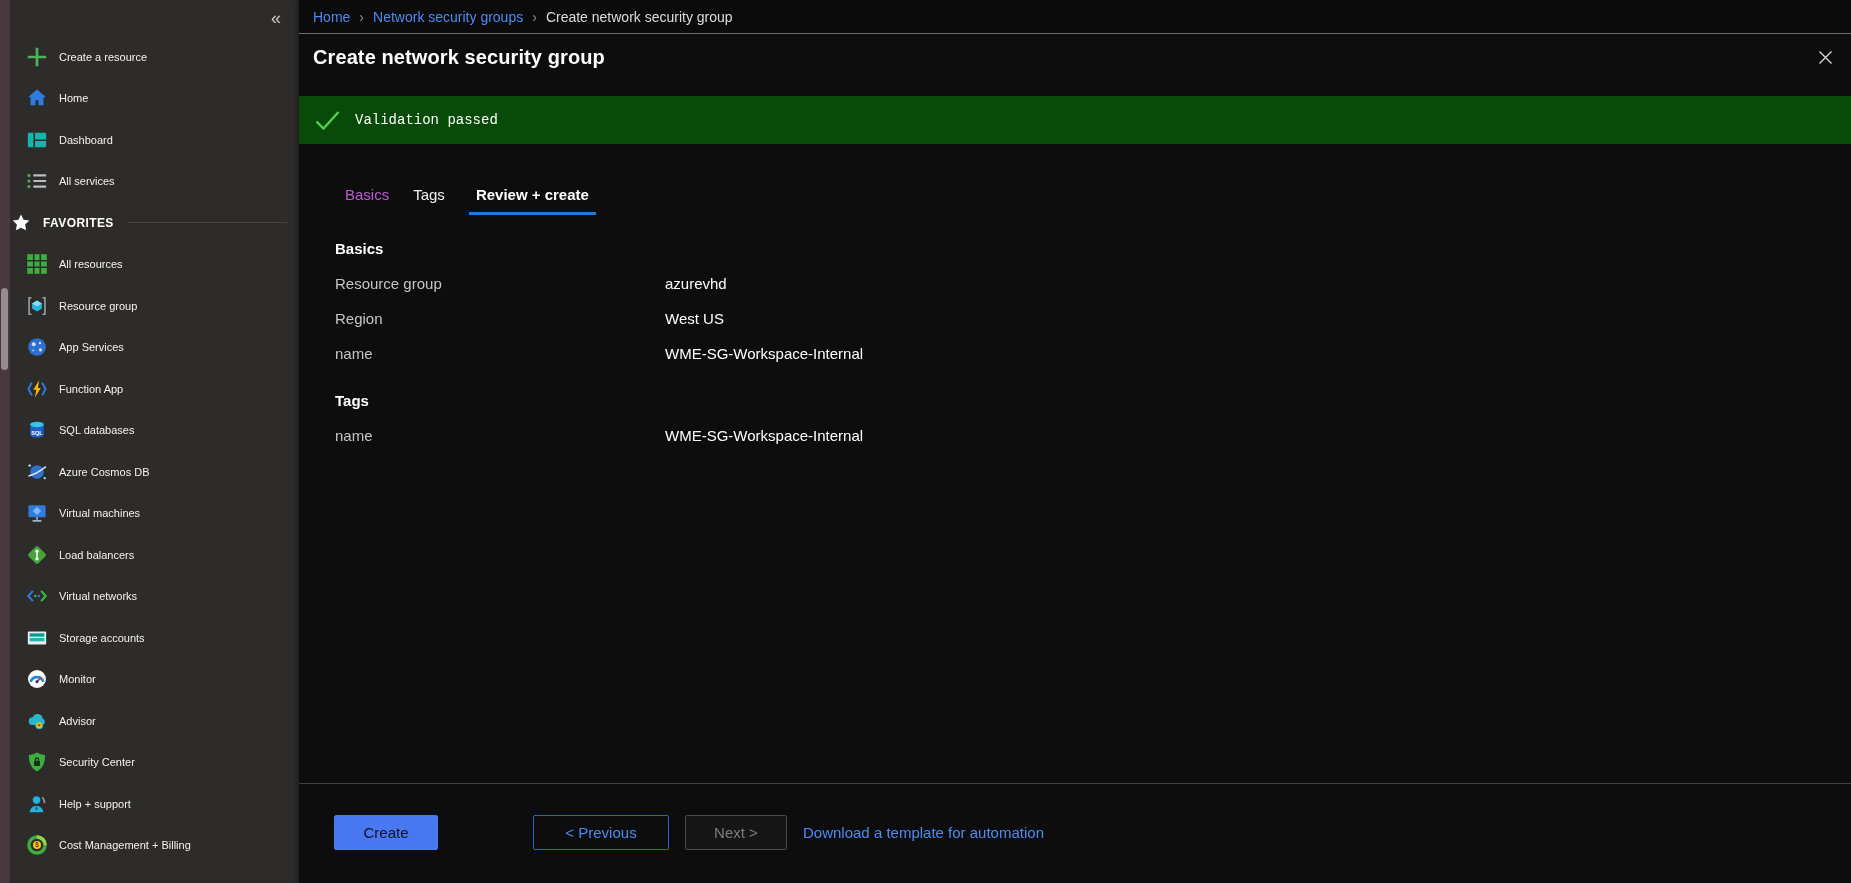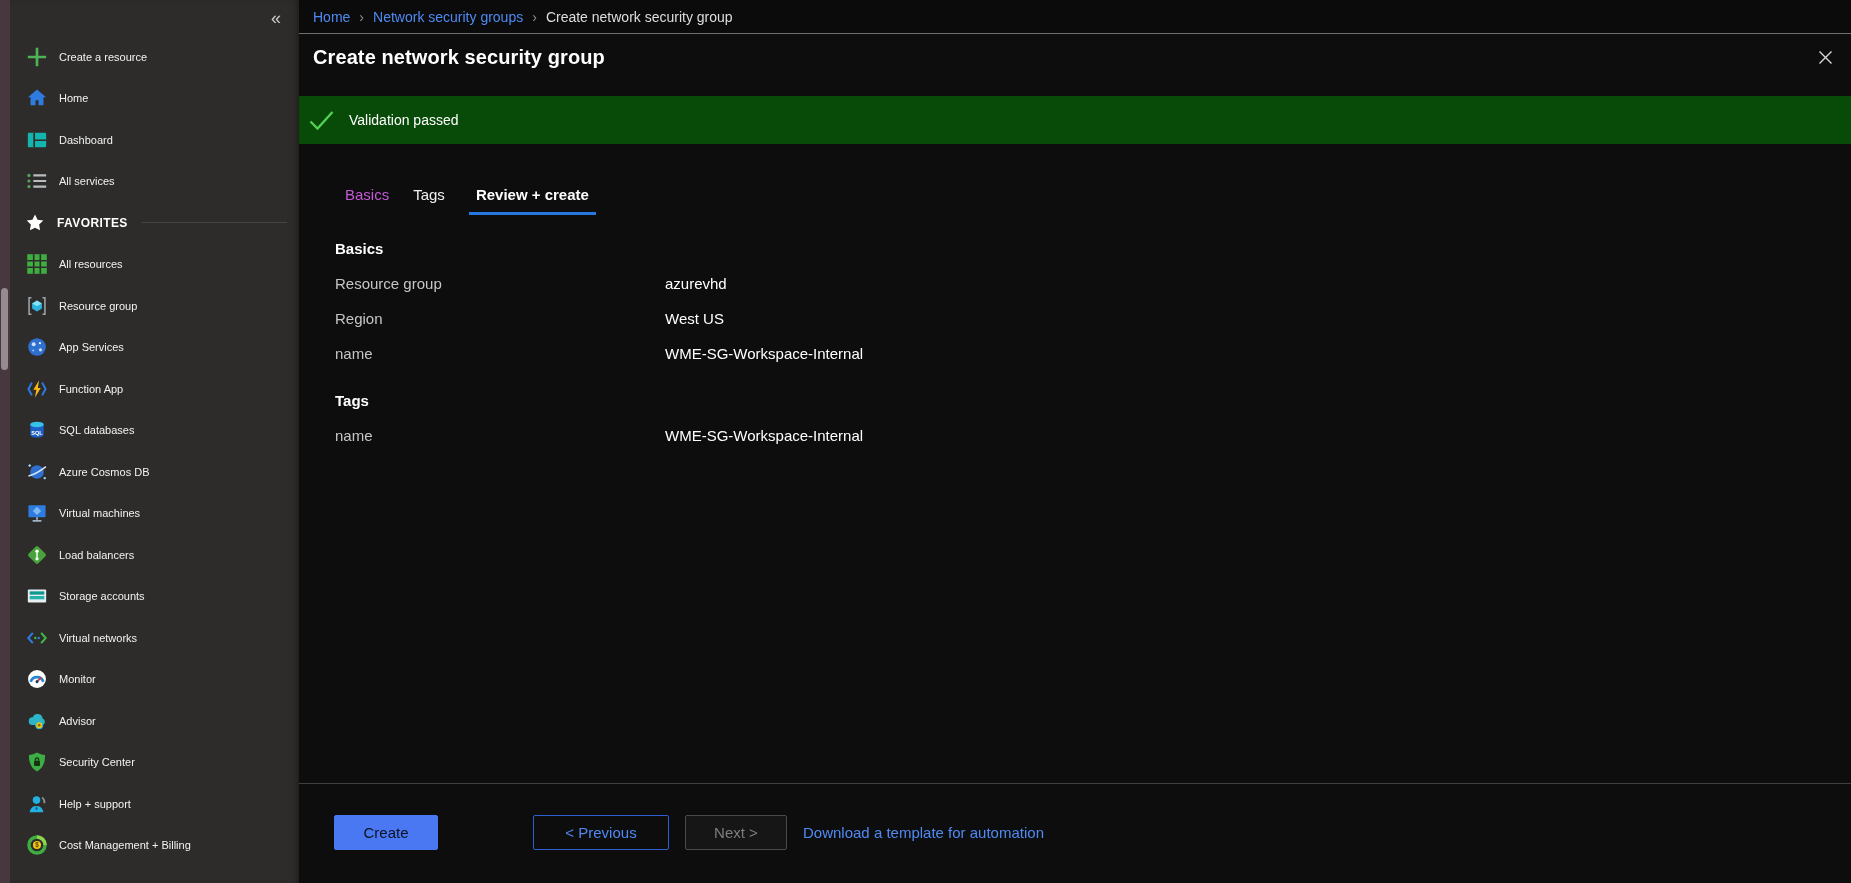--- a/index.html
+++ b/index.html
@@ -14,36 +14,36 @@
   .strip-handle{position:absolute;left:1px;top:288px;width:7px;height:82px;background:#958b90;border-radius:4px;}
 
   
   .sidebar{width:289px;background:#2d2c2b;flex-shrink:0;display:flex;flex-direction:column;overflow:hidden;box-shadow:inset -6px 0 8px -6px rgba(0,0,0,.55);}
   .collapse-row{height:36px;display:flex;justify-content:flex-end;align-items:center;padding-right:14px;flex-shrink:0;}
   .collapse-btn{background:none;border:none;color:#c9c9c9;font-size:18px;line-height:1;cursor:pointer;padding:2px 4px;font-family:inherit;}
   .nav-item{display:flex;align-items:center;padding-left:16px;height:41.5px;cursor:pointer;flex-shrink:0;}
   .nav-icon{width:22px;height:22px;margin-right:11px;flex-shrink:0;display:flex;align-items:center;justify-content:center;}
   .nav-icon svg{display:block;}
   .nav-label{font-size:11px;color:#f2f2f2;white-space:nowrap;}
-  .fav-header{display:flex;align-items:center;padding-left:14px;height:41.5px;flex-shrink:0;}
+  .fav-header{display:flex;align-items:center;padding-left:0;height:41.5px;flex-shrink:0;}
   .fav-header .nav-icon{width:22px;height:22px;margin-right:11px;}
   .fav-label{font-size:12px;font-weight:700;color:#fff;letter-spacing:.4px;white-space:nowrap;}
   .fav-line{flex:1;height:1px;background:#454442;margin:0 12px 0 14px;}
 
   
   .main{flex:1;min-width:0;display:flex;flex-direction:column;background:#0d0d0d;}
   .breadcrumb-bar{height:33px;background:#0b0b0b;display:flex;align-items:center;padding-left:14px;font-size:14px;flex-shrink:0;}
   .crumb{cursor:pointer;color:var(--link-blue);}
   .crumb-current{color:#dedede;cursor:default;}
   .crumb-sep{color:#8f8f8f;margin:0 9px;font-size:14px;}
   .title-bar{height:63px;border-top:1px solid #6e6e6e;position:relative;padding:12px 14px 0;flex-shrink:0;}
   .page-title{margin:0;font-size:20px;font-weight:700;color:#ffffff;letter-spacing:.1px;}
   .close-btn{position:absolute;right:13px;top:11px;background:none;border:none;cursor:pointer;padding:4px;}
 
-  .banner{height:48px;background:var(--success-bg);display:flex;align-items:center;padding-left:9px;flex-shrink:0;}
+  .banner{height:48px;background:var(--success-bg);display:flex;align-items:center;padding-left:15px;flex-shrink:0;font-family:Liberation Mono, monospace;}
   .banner .check{display:flex;margin-right:14px;}
   .banner-text{color:#ffffff;font-size:14px;}
 
   .content{flex:1;overflow:hidden;}
   .tabs{display:flex;align-items:flex-end;padding-left:46px;margin-top:42px;}
   .tab{font-size:15px;margin-right:24px;padding-bottom:9px;cursor:pointer;border-bottom:3px solid transparent;}
   .tab.visited{color:var(--magenta);}
   .tab.default{color:#f0f0f0;}
   .tab.active{color:#ffffff;font-weight:700;border-bottom-color:var(--accent-blue);padding-left:7px;padding-right:7px;}
 
@@ -200,37 +200,37 @@
               <circle cx="9" cy="5.9" r="1.4" fill="#ffffff"></circle>
               <circle cx="9" cy="12.1" r="1.4" fill="#eaf6e8"></circle>
               <path d="M9 7.3v3.4" stroke="#ffffff" stroke-width="1.2"></path>
             </svg>
           </span>
           <span class="nav-label">Load balancers</span>
         </div>
         <div class="nav-item">
           <span class="nav-icon">
             <svg width="22" height="22" viewBox="0 0 18 18">
-              <rect x="1.5" y="3.6" width="15" height="10.8" rx="0.8" fill="#e7eef2"></rect>
-              <rect x="3" y="5.2" width="12" height="2.7" fill="#0f9a8f"></rect>
-              <rect x="3" y="9" width="12" height="2.7" fill="#24b3a8"></rect>
-            </svg>
-          </span>
-          <span class="nav-label">Storage accounts</span>
-        </div>
-        <div class="nav-item">
-          <span class="nav-icon">
-            <svg width="22" height="22" viewBox="0 0 18 18">
               <path d="M5.6 4.8 1.9 9l3.7 4.2" stroke="#2e7ce0" stroke-width="1.7" fill="none"></path>
               <path d="M12.4 4.8 16.1 9l-3.7 4.2" stroke="#41b841" stroke-width="1.7" fill="none"></path>
               <circle cx="7.6" cy="9" r="1" fill="#41b841"></circle>
               <circle cx="10.4" cy="9" r="1" fill="#2e7ce0"></circle>
             </svg>
           </span>
           <span class="nav-label">Virtual networks</span>
+        </div>
+        <div class="nav-item">
+          <span class="nav-icon">
+            <svg width="22" height="22" viewBox="0 0 18 18">
+              <rect x="1.5" y="3.6" width="15" height="10.8" rx="0.8" fill="#e7eef2"></rect>
+              <rect x="3" y="5.2" width="12" height="2.7" fill="#0f9a8f"></rect>
+              <rect x="3" y="9" width="12" height="2.7" fill="#24b3a8"></rect>
+            </svg>
+          </span>
+          <span class="nav-label">Storage accounts</span>
         </div>
         <div class="nav-item">
           <span class="nav-icon">
             <svg width="22" height="22" viewBox="0 0 18 18">
               <circle cx="9" cy="9" r="7.3" fill="#ffffff"></circle>
               <path d="M3.8 11.4a5.4 5.4 0 0 1 10.4 0" fill="none" stroke="#2187d8" stroke-width="2.1"></path>
               <path d="M9 11.2l3.4-3.6" stroke="#d23b3b" stroke-width="1.5"></path>
               <circle cx="9" cy="11.2" r="1.2" fill="#15355c"></circle>
             </svg>
           </span>

